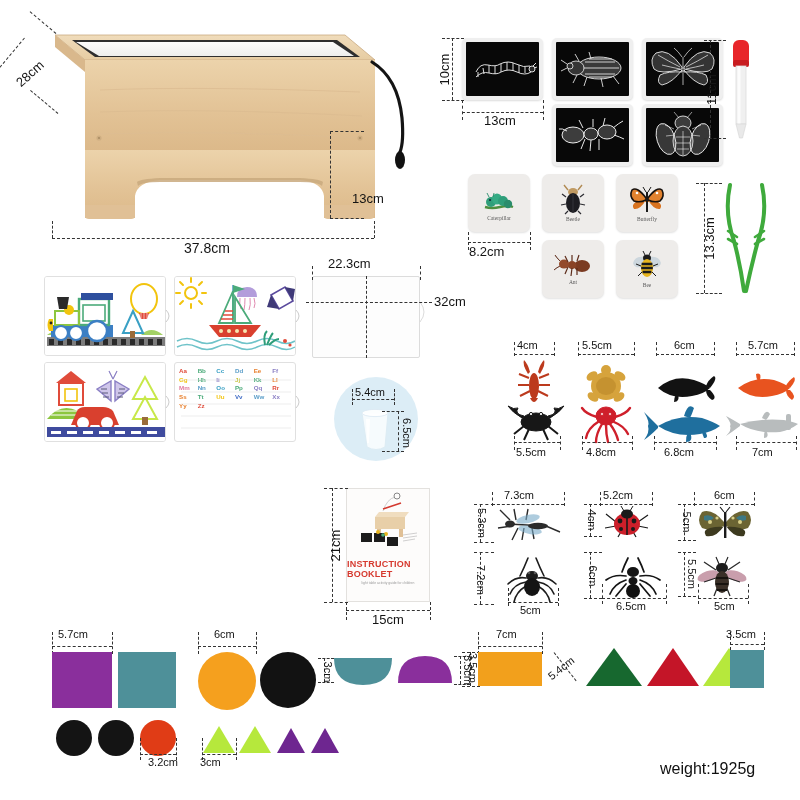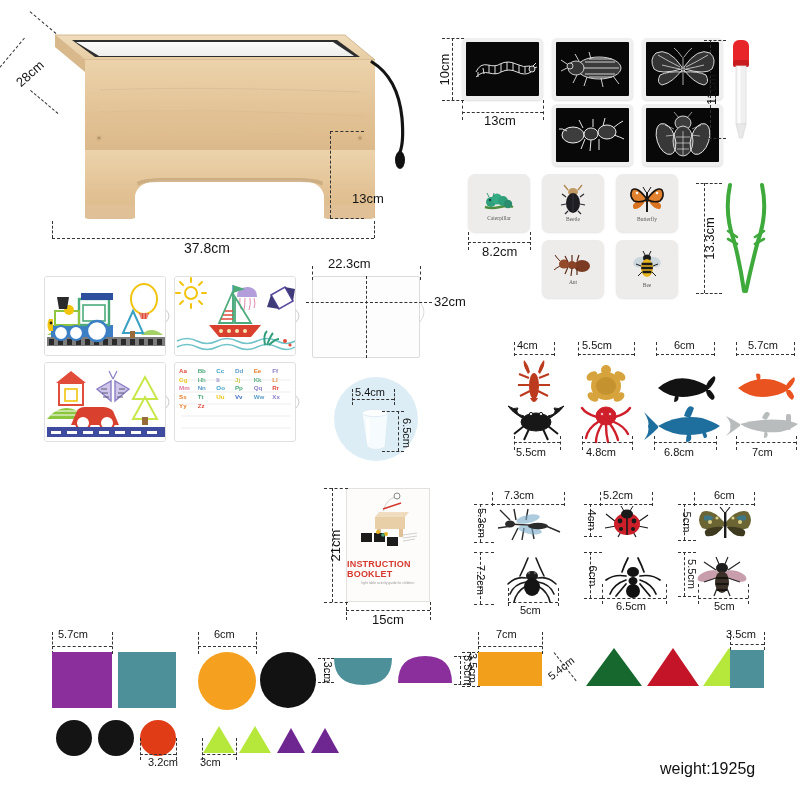--- a/index.html
+++ b/index.html
@@ -359,21 +359,21 @@
         <path d="M9.6,14 L20.4,14 M9.2,18 L20.8,18 M10.6,22 L19.4,22" stroke="#1b1b1b" stroke-width="2.4"></path>
         <path d="M13,5 L11,1 M17,5 L19,1" stroke="#1b1b1b" stroke-width="1"></path>
         <path d="M9,16 L4,14 M21,16 L26,14 M10,22 L6,26 M20,22 L24,26" stroke="#1b1b1b" stroke-width="1"></path>
       </svg>
       <div class="cap">Bee</div>
     </div>
 
     <div class="gl v" style="left:8px;top:64px;height:18px;"></div>
     <div class="gl v" style="left:70px;top:64px;height:18px;"></div>
     <div class="gl h" style="left:8px;top:74px;width:62px;"></div>
-    <div class="dim" style="left:22px;top:76px;">8.2cm</div>
+    <div class="dim" style="left:9px;top:76px;">8.2cm</div>
   </div>
 
   <div class="abs" style="left:690px;top:175px;width:90px;height:130px;">
     <div class="gl h" style="left:6px;top:8px;width:26px;"></div>
     <div class="gl v" style="left:14px;top:8px;height:110px;"></div>
     <div class="gl h" style="left:6px;top:118px;width:26px;"></div>
     <div class="dim rotn90" style="left:-2px;top:56px;">13.3cm</div>
     <svg width="54" height="112" style="position:absolute;left:30px;top:8px;">
       <path d="M10,2 Q4,30 14,58 Q20,80 24,108" stroke="#3faa3c" stroke-width="4" fill="none" stroke-linecap="round"></path>
       <path d="M42,2 Q48,30 38,58 Q32,80 26,108" stroke="#3faa3c" stroke-width="4" fill="none" stroke-linecap="round"></path>

